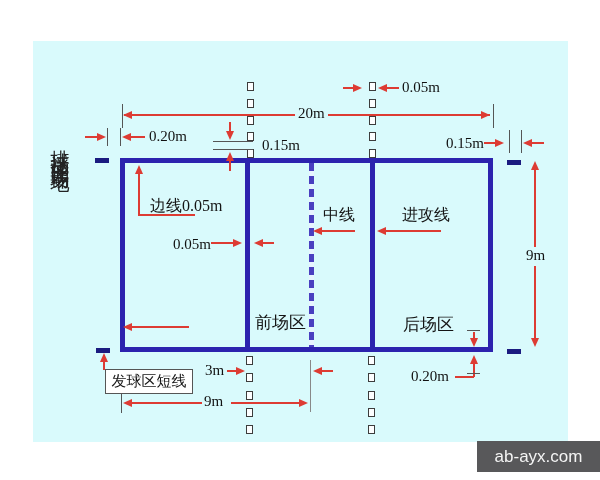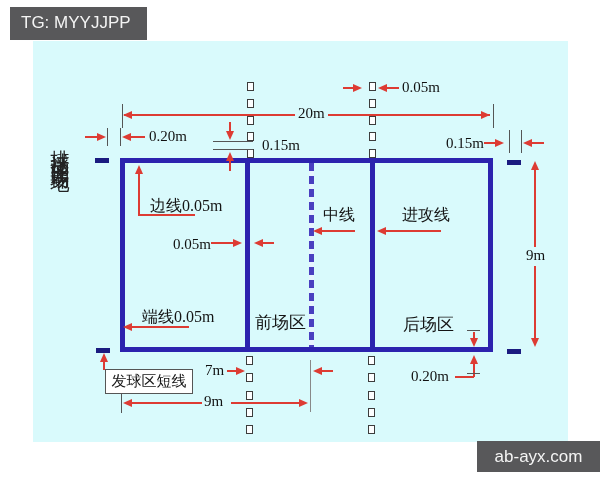--- a/index.html
+++ b/index.html
@@ -40,21 +40,20 @@
   #side-title{left:47px;top:134px;writing-mode:vertical-rl;text-orientation:upright;font-size:19px;letter-spacing:3px;color:#222;height:218px;}
   #svc-box{left:105px;top:369px;width:86px;height:23px;border:1px solid #555;background:#ffffff;display:flex;align-items:center;justify-content:center;font-size:15px;color:#141414;}
 </style>
 </head>
 <body>
 
 <div id="stage">
 
   <div id="canvas" class="abs"></div>
 
-  <div id="tag-badge" class="abs badge">TG: MYYJJPP</div>
 
   <div id="side-title" class="abs">排球运动的比赛场地</div>
 
   <div id="court" class="abs"></div>
   <div class="vcourt courtline" style="left:245px;"></div>
   <div class="vcourt courtline" style="left:370px;"></div>
   <div id="centerline" class="vcourt"></div>
 
   <div class="bcol" style="left:247px;top:82px;height:76px;">
     <span class="sq"></span>
@@ -146,28 +145,27 @@
   <div class="hl" style="left:263px;top:242px;width:11px;"></div>
 
   <div class="cn" style="left:323px;top:205px;">中线</div>
   <div class="ah l" style="left:313px;top:227px;"></div>
   <div class="hl" style="left:322px;top:230px;width:33px;"></div>
 
   <div class="cn" style="left:402px;top:205px;">进攻线</div>
   <div class="ah l" style="left:377px;top:227px;"></div>
   <div class="hl" style="left:386px;top:230px;width:55px;"></div>
 
-  <div class="cn" style="left:142px;top:307px;">端线0.05m</div>
   <div class="ah l" style="left:123px;top:323px;"></div>
   <div class="hl" style="left:132px;top:326px;width:57px;"></div>
 
   <div class="cn" style="left:403px;top:313px;font-size:17px;">后场区</div>
   <div class="cn" style="left:255px;top:311px;font-size:17px;">前场区</div>
 
-  <div class="dim" style="left:205px;top:362px;">7m</div>
+  <div class="dim" style="left:205px;top:362px;">3m</div>
   <div class="hl" style="left:227px;top:370px;width:10px;"></div>
   <div class="ah r" style="left:236px;top:367px;"></div>
   <div class="ah l" style="left:313px;top:367px;"></div>
   <div class="hl" style="left:322px;top:370px;width:11px;"></div>
 
   <div class="tkv" style="left:121px;top:393px;height:20px;"></div>
   <div class="ah l" style="left:123px;top:399px;"></div>
   <div class="hl" style="left:132px;top:402px;width:70px;"></div>
   <div class="dim" style="left:204px;top:393px;">9m</div>
   <div class="hl" style="left:231px;top:402px;width:70px;"></div>

